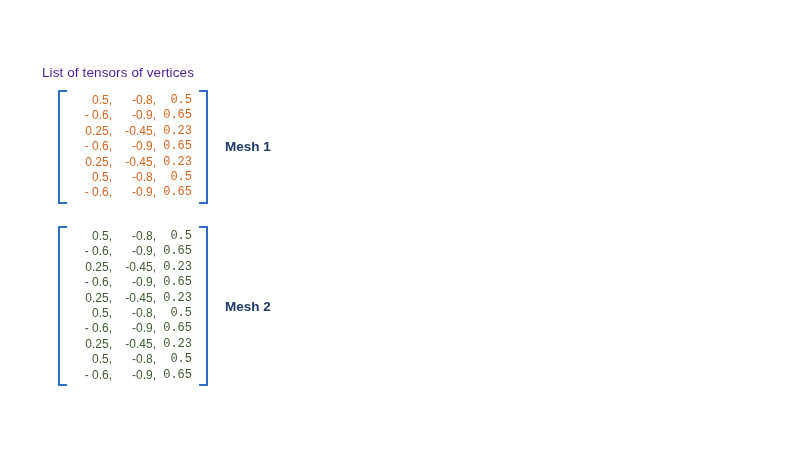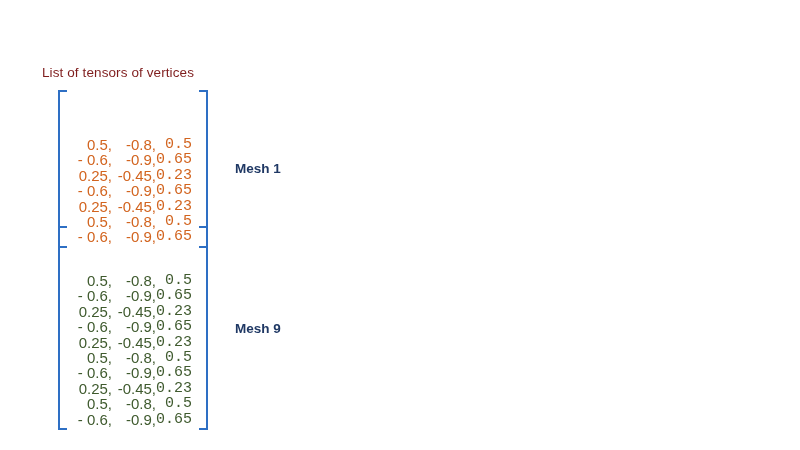--- a/index.html
+++ b/index.html
@@ -23,21 +23,21 @@
     height: 450px;
   }
 
   
   .page-title {
     position: absolute;
     left: 42px;
     top: 64px;
     font-size: 13.5px;
     line-height: 18px;
-    color: #7f1d1d;
+    color: #4c1d95;
     letter-spacing: 0.1px;
     white-space: nowrap;
   }
 
   
   .tensor-block {
     position: absolute;
     display: flex;
     align-items: center;
   }
@@ -74,43 +74,42 @@
     border-top: 2px solid #2e6fc4;
     border-bottom: 2px solid #2e6fc4;
   }
   .bracket.left::before  { left: 0; }
   .bracket.left::after   { left: 0; right: 1px; }
   .bracket.right::before { right: 0; }
   .bracket.right::after  { right: 0; left: 1px; }
 
   .matrix-rows {
     padding: 3px 6px 3px 6px;
-    font-size: 15px;
+    font-size: 12px;
     line-height: 15.4px;
-    margin-top: 44px;
   }
   .matrix-row {
     display: flex;
     white-space: pre;
   }
   .cell {
     text-align: right;
     white-space: pre;
   }
   .cell.c0 { width: 38px; }
   .cell.c1 { width: 44px; }
   .cell.c2 { width: 36px; font-family: Liberation Mono, monospace; }
 
   
   .nums-mesh1 .matrix-rows { color: #d2641f; }
   .nums-mesh2 .matrix-rows { color: #3f5a2e; }
 
   
   .mesh-label {
-    margin-left: 27px;
+    margin-left: 17px;
     font-size: 13.5px;
     font-weight: bold;
     color: #1f3864;
     white-space: nowrap;
   }
 </style>
 </head>
 <body>
 
 <div id="stage">
@@ -144,16 +143,16 @@
           <div class="matrix-row"><span class="cell c0">- 0.6,</span><span class="cell c1">-0.9,</span><span class="cell c2">0.65</span></div>
           <div class="matrix-row"><span class="cell c0">0.25,</span><span class="cell c1">-0.45,</span><span class="cell c2">0.23</span></div>
           <div class="matrix-row"><span class="cell c0">0.5,</span><span class="cell c1">-0.8,</span><span class="cell c2">0.5</span></div>
           <div class="matrix-row"><span class="cell c0">- 0.6,</span><span class="cell c1">-0.9,</span><span class="cell c2">0.65</span></div>
           <div class="matrix-row"><span class="cell c0">0.25,</span><span class="cell c1">-0.45,</span><span class="cell c2">0.23</span></div>
           <div class="matrix-row"><span class="cell c0">0.5,</span><span class="cell c1">-0.8,</span><span class="cell c2">0.5</span></div>
           <div class="matrix-row"><span class="cell c0">- 0.6,</span><span class="cell c1">-0.9,</span><span class="cell c2">0.65</span></div>
         </div>
       <span class="bracket right"></span>
     </div>
-    <div class="mesh-label">Mesh 9</div>
+    <div class="mesh-label">Mesh 2</div>
   </div>
 
 </div>
 
 </body></html>

